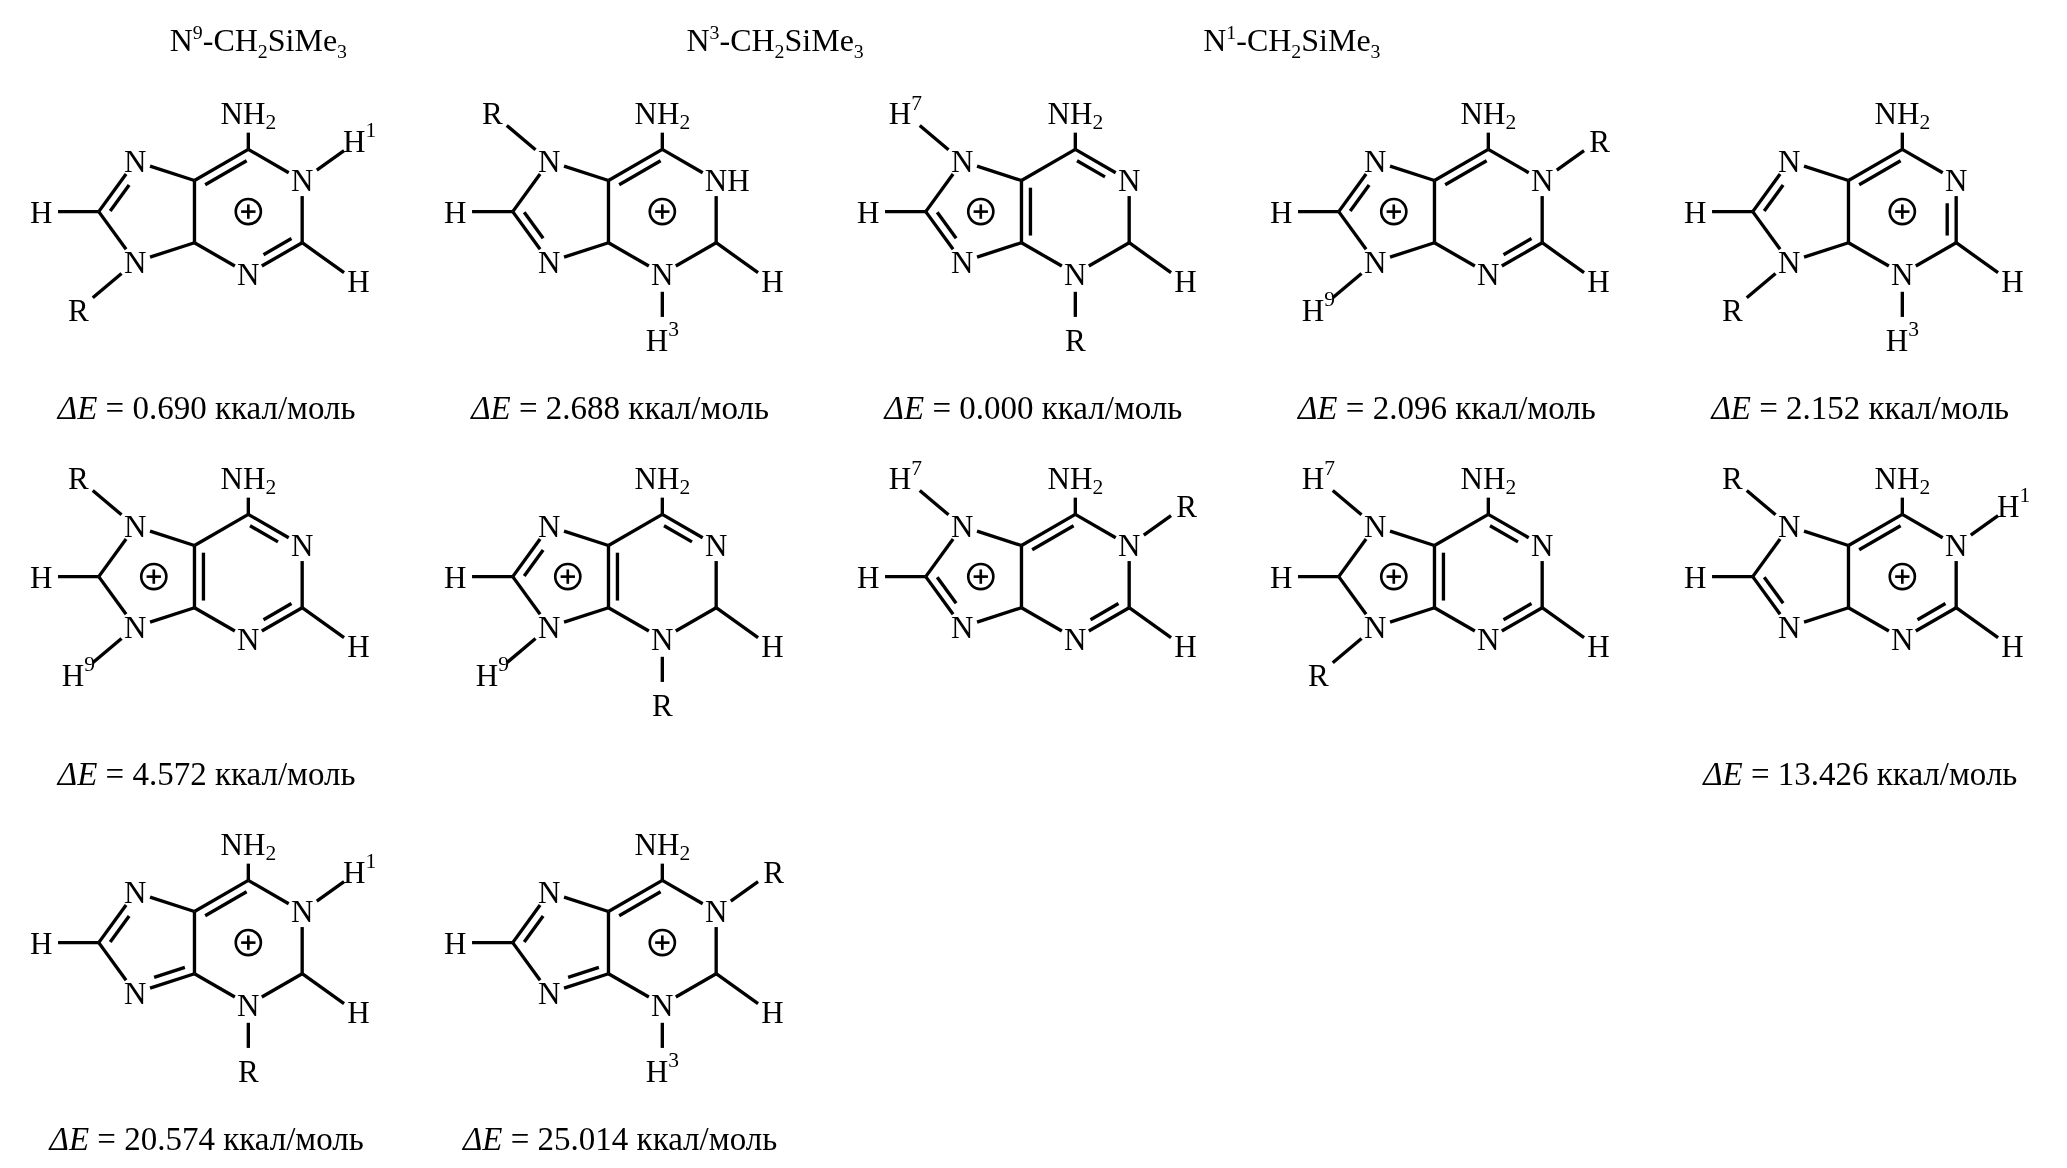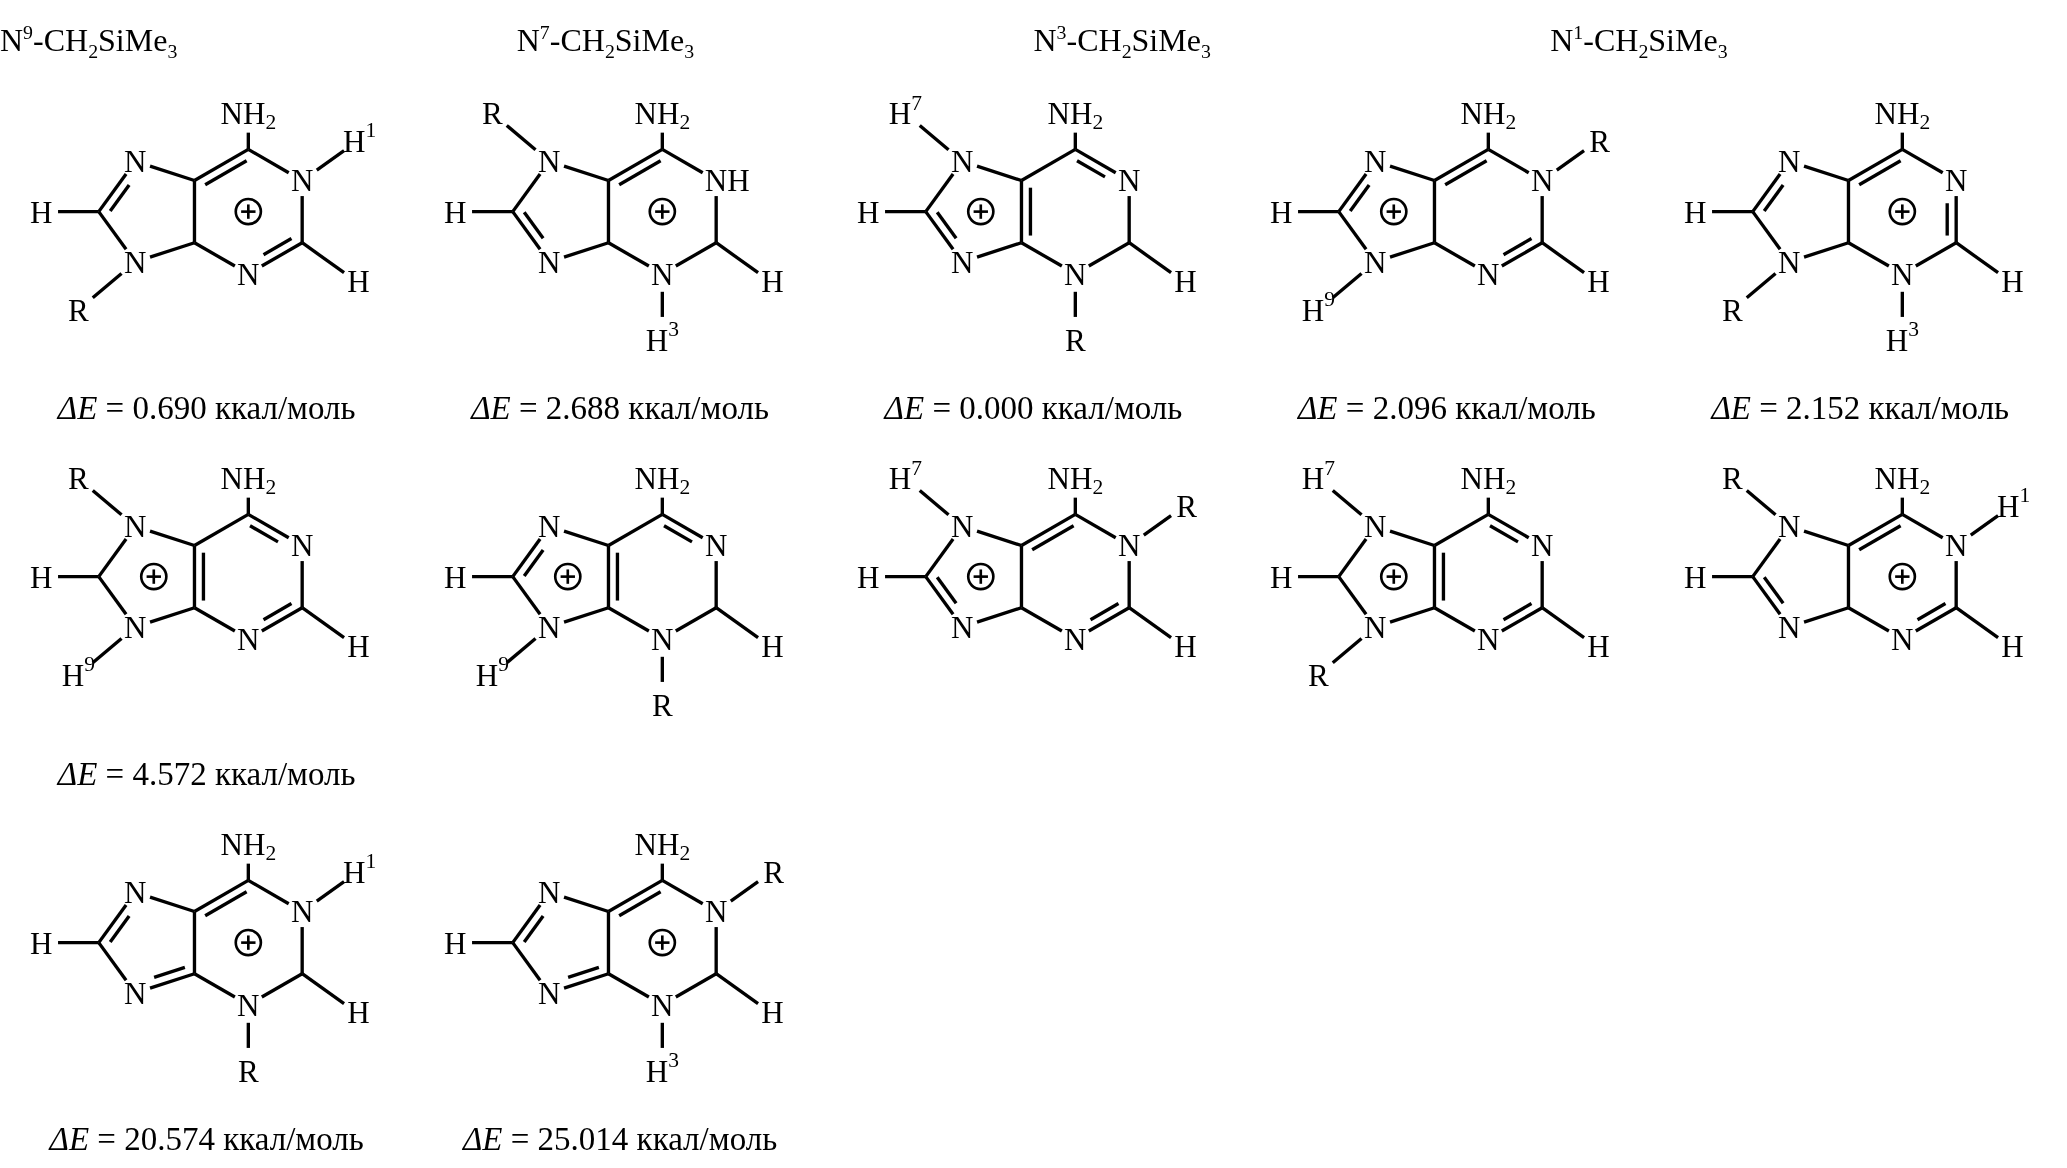--- a/index.html
+++ b/index.html
@@ -1,39 +1,38 @@
 <!DOCTYPE html>
 <html><head>
 <meta charset="utf-8">
 <style>
   html,body{margin:0;padding:0;background:#ffffff;}
   body{width:2067px;height:1168px;overflow:hidden;color:#000;
        font-family:"Liberation Serif","DejaVu Serif",serif;}
   .figure{width:2067px;height:1168px;display:flex;flex-direction:column;}
   .header-row{display:grid;grid-template-columns:repeat(4,1fr);height:64px;
               align-items:center;padding-top:8px;}
-  .col-header{font-size:32px;white-space:nowrap;}
+  .col-header{text-align:center;font-size:32px;white-space:nowrap;}
   .col-header sup,.caption sup{font-size:0.62em;line-height:0;}
   .col-header sub,.caption sub{font-size:0.62em;line-height:0;}
   .grid{display:grid;grid-template-columns:repeat(5,1fr);
         grid-template-rows:repeat(3,1fr);flex:1;}
   .mol-cell{display:flex;flex-direction:column;align-items:center;
             justify-content:space-between;margin:0;padding:2px 0 10px 0;}
   .mol-cell svg{display:block;height:292px;}
   .caption{font-size:33px;white-space:nowrap;margin-top:2px;}
   .ital{font-style:italic;}
   svg text{font-family:"Liberation Serif","DejaVu Serif",serif;fill:#000;}
 </style>
 </head>
 <body>
 
 <div class="figure">
   <div class="header-row" id="header-row">
       <div class="col-header"><span>N</span><sup>9</sup><span>-CH</span><sub>2</sub><span>SiMe</span><sub>3</sub></div>
-      <div class="col-header"><span>N</span><sup>7</sup><span>-CH</span><sub>2</sub><span>SiMe</span><sub>3</sub></div>
       <div class="col-header"><span>N</span><sup>3</sup><span>-CH</span><sub>2</sub><span>SiMe</span><sub>3</sub></div>
       <div class="col-header"><span>N</span><sup>1</sup><span>-CH</span><sub>2</sub><span>SiMe</span><sub>3</sub></div>
     </div>
   <div class="grid" id="mol-grid">
       <figure class="mol-cell">
         <svg viewBox="45 50 340 244">
           <g>
             <line x1="250" y1="113" x2="283.74375404782086" y2="132.49639122762983" stroke="#000" stroke-width="2.8"></line>
             <line x1="295" y1="152" x2="295" y2="191" stroke="#000" stroke-width="2.8"></line>
             <line x1="295" y1="191" x2="261.25624595217914" y2="210.49639122762983" stroke="#000" stroke-width="2.8"></line>
@@ -408,20 +407,21 @@
           <text x="295" y="139" text-anchor="middle" dominant-baseline="central" font-size="26"><tspan dy="0" font-size="26">N</tspan></text>
           <text x="250" y="217" text-anchor="middle" dominant-baseline="central" font-size="26"><tspan dy="0" font-size="26">N</tspan></text>
           <text x="155.5" y="123" text-anchor="middle" dominant-baseline="central" font-size="26"><tspan dy="0" font-size="26">N</tspan></text>
           <text x="155.5" y="207" text-anchor="middle" dominant-baseline="central" font-size="26"><tspan dy="0" font-size="26">N</tspan></text>
           <g>
             <circle cx="250" cy="165" r="10.5" fill="none" stroke="#000" stroke-width="2.2"></circle>
             <line x1="244" y1="165" x2="256" y2="165" stroke="#000" stroke-width="2.2"></line>
             <line x1="250" y1="159" x2="250" y2="171" stroke="#000" stroke-width="2.2"></line>
           </g>
         </svg>
+        <figcaption class="caption"><span class="ital">ΔE</span><span> = </span><span>13.426</span><span> ккал/моль</span></figcaption>
       </figure>
       <figure class="mol-cell">
         <svg viewBox="45 50 340 244">
           <g>
             <line x1="250" y1="113" x2="283.74375404782086" y2="132.49639122762983" stroke="#000" stroke-width="2.8"></line>
             <line x1="295" y1="152" x2="295" y2="191" stroke="#000" stroke-width="2.8"></line>
             <line x1="295" y1="191" x2="261.25624595217914" y2="210.49639122762983" stroke="#000" stroke-width="2.8"></line>
             <line x1="238.74375404782083" y1="210.49639122762983" x2="205" y2="191" stroke="#000" stroke-width="2.8"></line>
             <line x1="205" y1="191" x2="205" y2="139" stroke="#000" stroke-width="2.8"></line>
             <line x1="205" y1="139" x2="250" y2="113" stroke="#000" stroke-width="2.8"></line>

